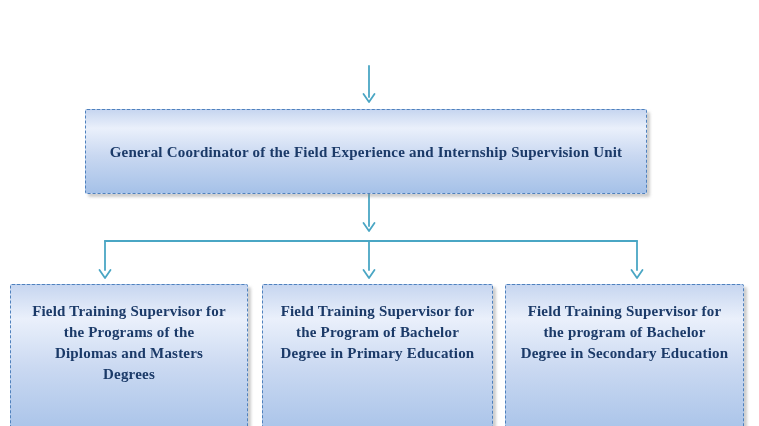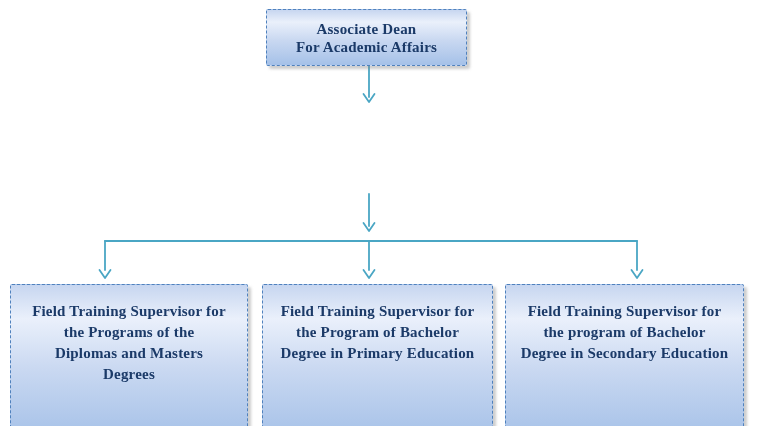--- a/index.html
+++ b/index.html
@@ -89,23 +89,22 @@
     <path d="M105,241 V270"></path>
     <polyline points="99.5,270 105,278 110.5,270"></polyline>
 
     <path d="M369,241 V270"></path>
     <polyline points="363.5,270 369,278 374.5,270"></polyline>
 
     <path d="M637,241 V270"></path>
     <polyline points="631.5,270 637,278 642.5,270"></polyline>
   </svg>
 
-  <div class="node node-top">Associate Dean
-For Academic Affairs</div>
 
+  <div class="node node-mid">General Coordinator of the Field Experience and Internship Supervision Unit</div>
 
   <div class="node node-leaf node-leaf-1">Field Training Supervisor for
 the Programs of the
 Diplomas and Masters
 Degrees</div>
 
   <div class="node node-leaf node-leaf-2">Field Training Supervisor for
 the Program of Bachelor
 Degree in Primary Education</div>
 

